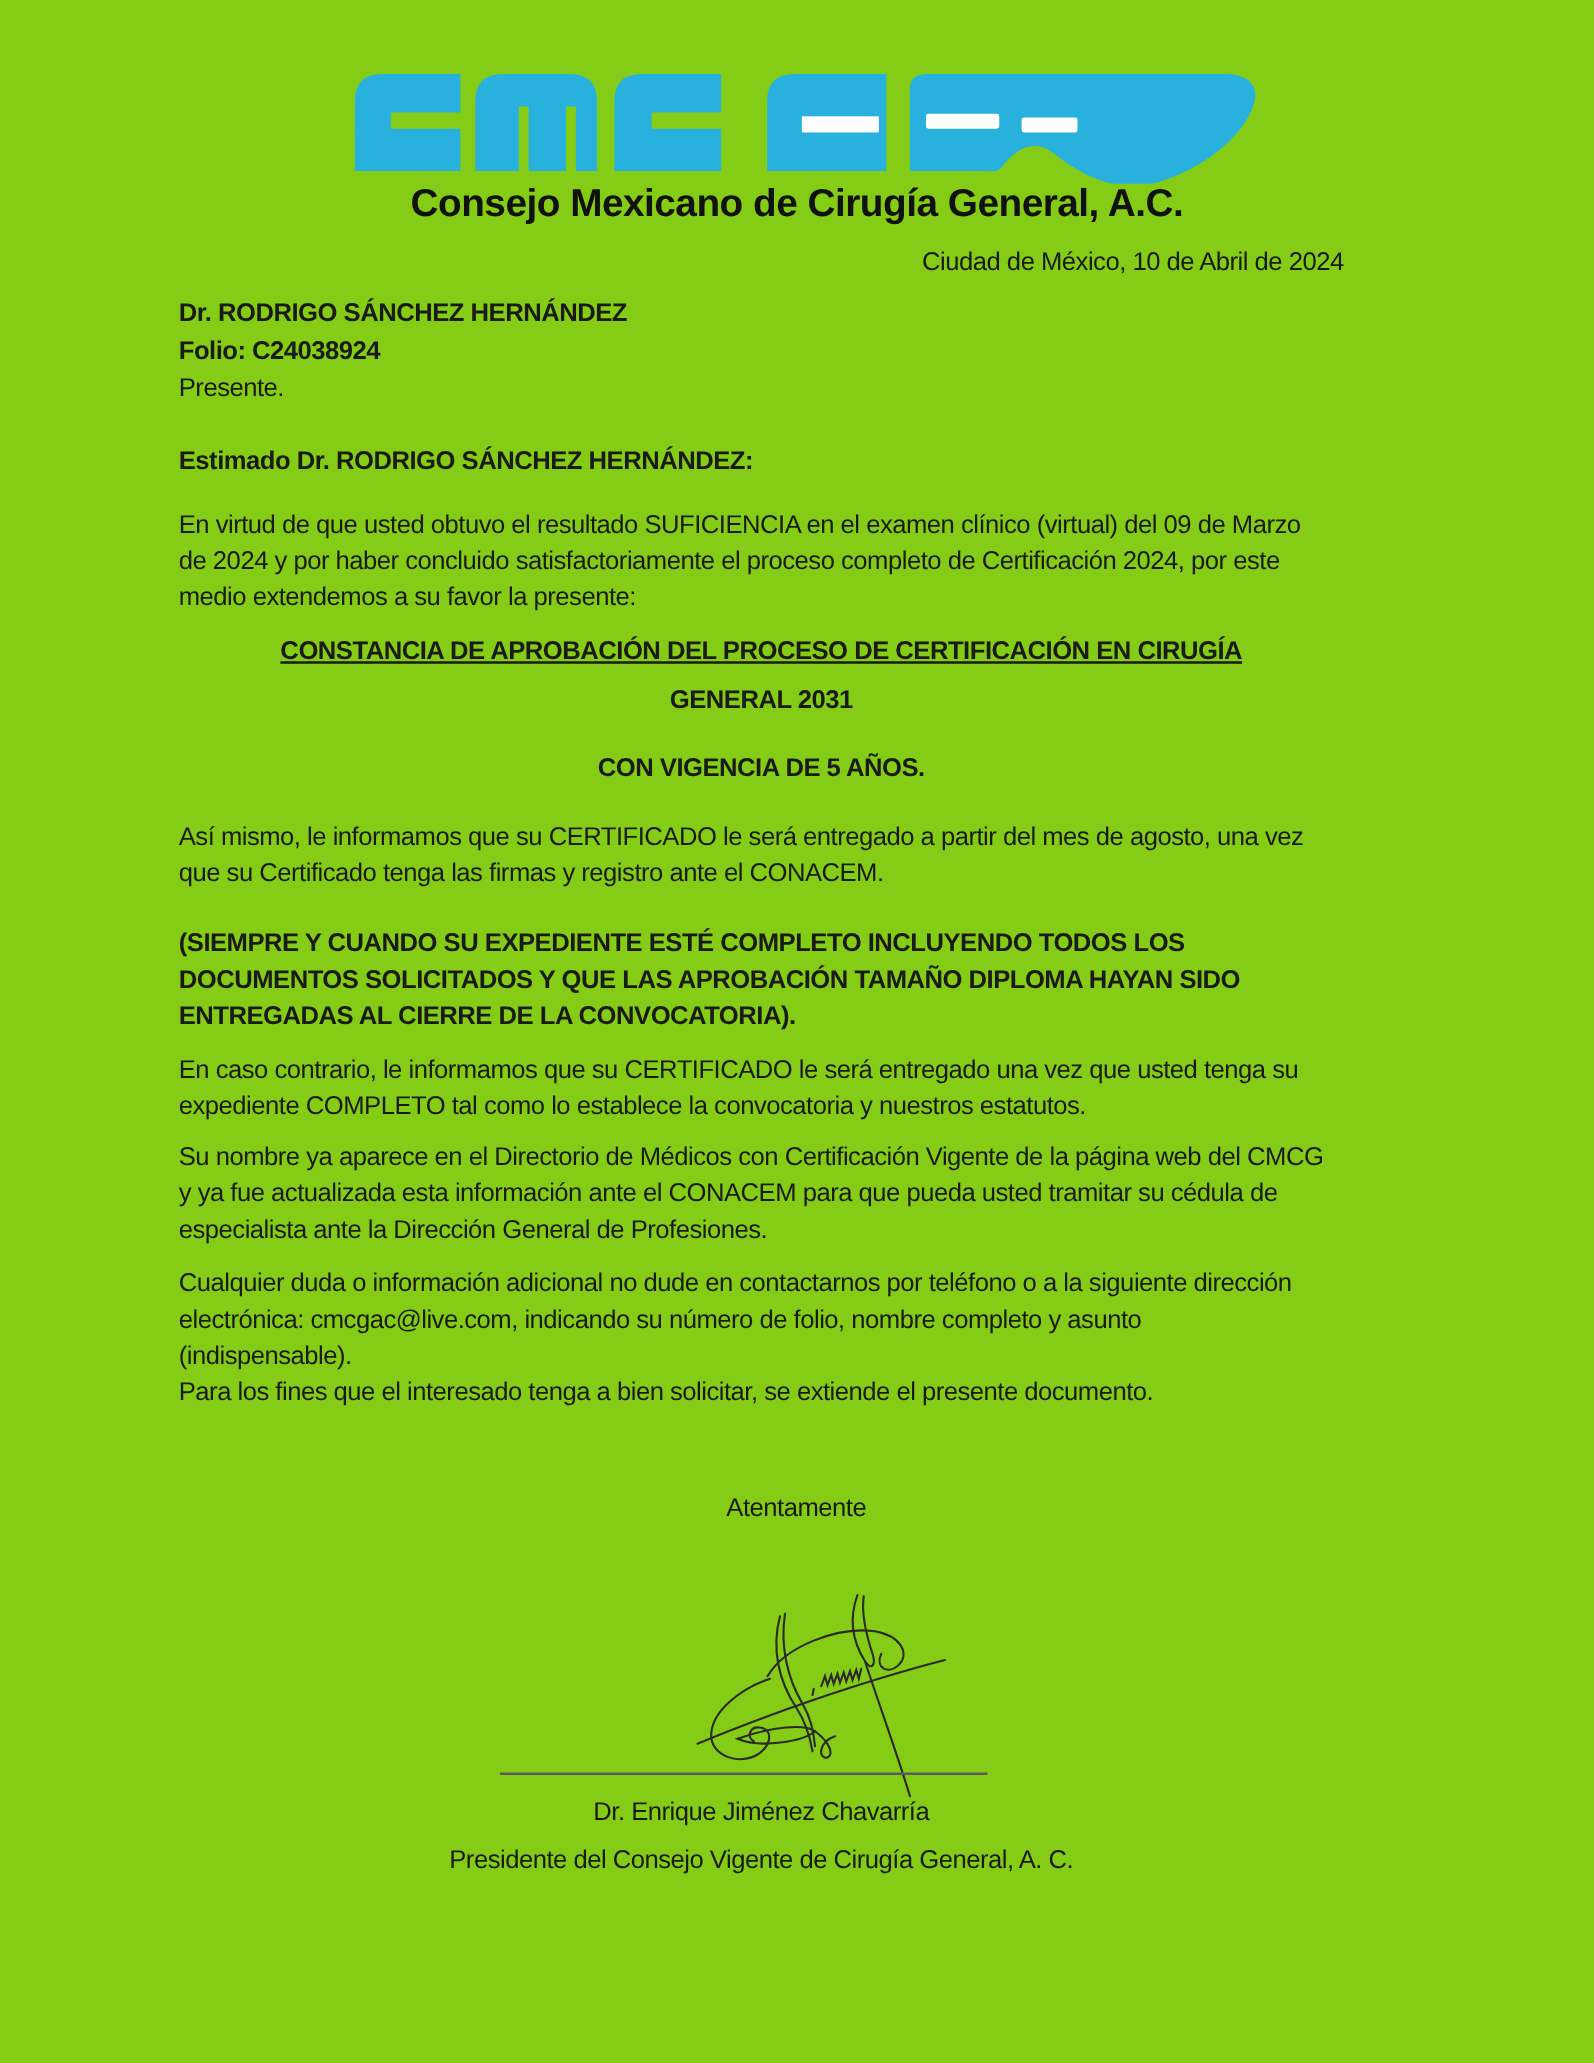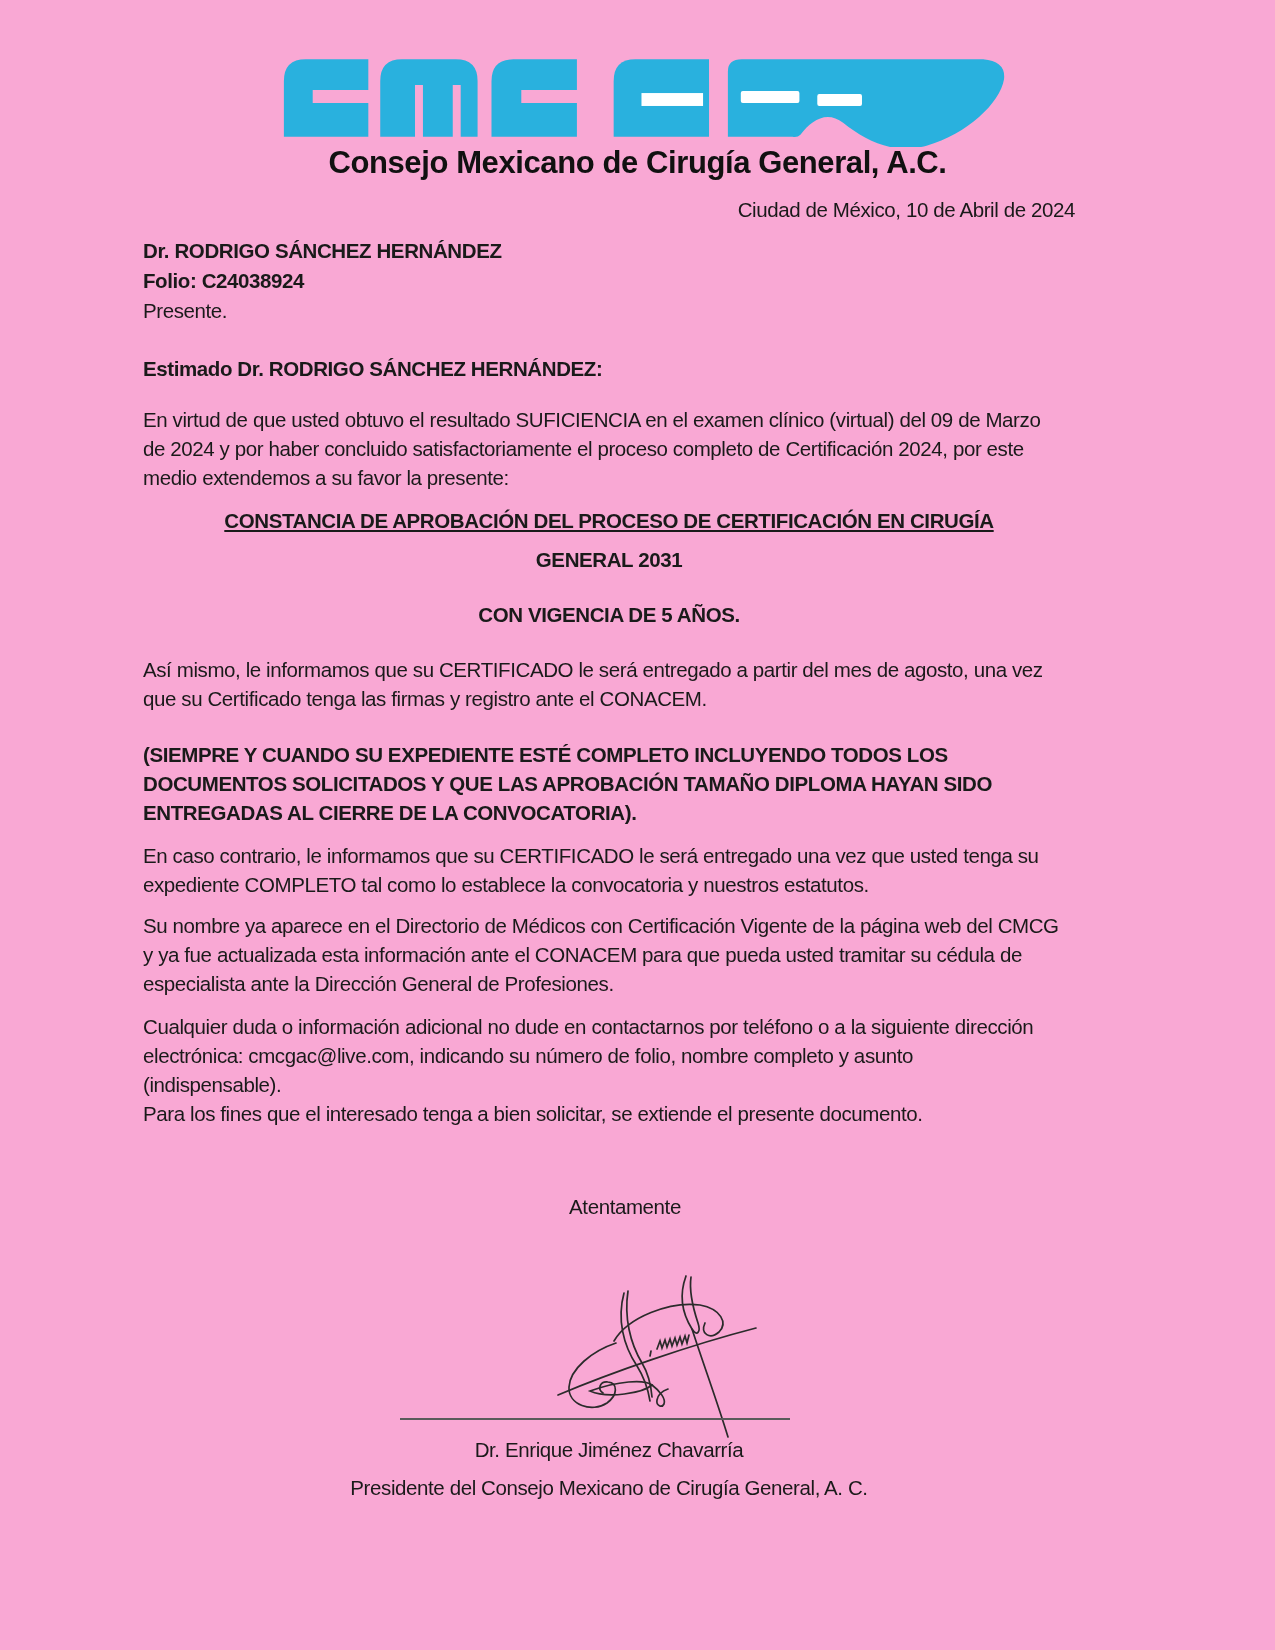--- a/index.html
+++ b/index.html
@@ -2,21 +2,21 @@
 <html lang="es"><head>
 <meta charset="utf-8">
 <title>Constancia CMCG</title>
 <style>
   html,body{margin:0;padding:0;}
   body{
     width:1275px;height:1650px;background:#ffffff;overflow:hidden;
     font-family:"Liberation Sans", sans-serif;color:#1a1a1a;
     font-size:20.5px;letter-spacing:-0.4px;line-height:29px;
   }
-  .page{position:relative;width:1275px;height:1650px;background:#f9a8d4;}
+  .page{position:relative;width:1275px;height:1650px;background:#84cc16;}
   .b{font-weight:bold;}
   
   .letterhead{padding-top:57px;text-align:center;}
   .logo-wrap{line-height:0;}
   .org-name{
     font-weight:bold;color:#111;font-size:31px;line-height:32px;letter-spacing:-0.4px;
     margin-top:0;
   }
   
   .doc{padding:0 200px 0 143px;margin-top:16px;}
@@ -30,21 +30,21 @@
   .h2{margin-top:10px;}
   .h3{margin-top:26px;}
   .p2{margin-top:26px;}
   .p3{margin-top:27px;font-weight:bold;line-height:29px;}
   .p4{margin-top:14px;}
   .p5{margin-top:12px;}
   .p6{margin-top:14px;}
   .p7{margin-top:0;}
   
   .sig-block{margin-top:64px;text-align:center;}
-  .closing{position:relative;left:16px;}
+  .closing{position:relative;left:28px;}
   .sig-art{position:relative;height:201px;}
   .sig-scribble{position:absolute;left:397px;top:50px;}
   .sig-line{
     position:absolute;left:257px;bottom:2px;width:390px;height:0;
     border-top:2px solid #5a5a5a;
   }
   .signer-name{margin-top:13px;line-height:29px;}
   .signer-title{margin-top:9px;line-height:29px;}
 </style>
 </head>
@@ -141,17 +141,17 @@
             <path d="M50,120 C78,110 104,108 112,114 C103,122 68,128 50,120 Z"></path>
             <path d="M112,114 C120,120 126,128 124,133 C122,137 116,135 117,129 C118,124 122,120 128,118"></path>
 
             <path d="M18,124 C70,102 150,74 216,57"></path>
           </g>
         </svg>
         <div class="sig-line"></div>
       </div>
 
       <div class="signer-name">Dr. Enrique Jiménez Chavarría</div>
-      <div class="signer-title">Presidente del Consejo Mexicano de Cirugía General, A. C.</div>
+      <div class="signer-title">Presidente del Consejo Vigente de Cirugía General, A. C.</div>
     </div>
 
   </main>
 </div>
 
 </body></html>

